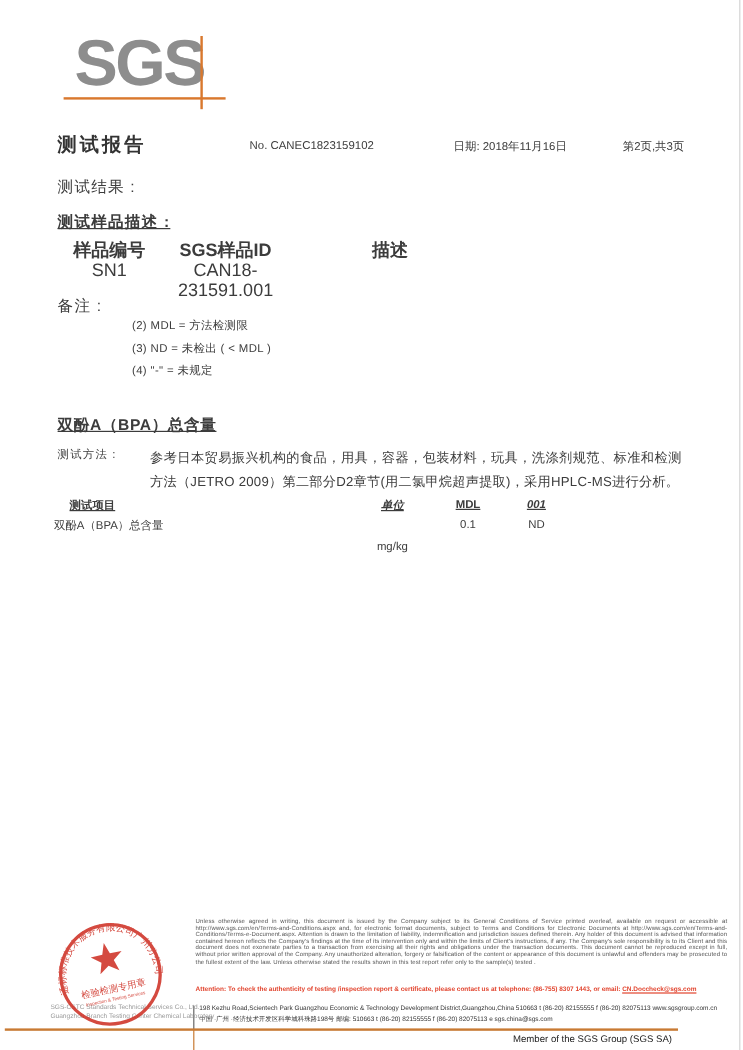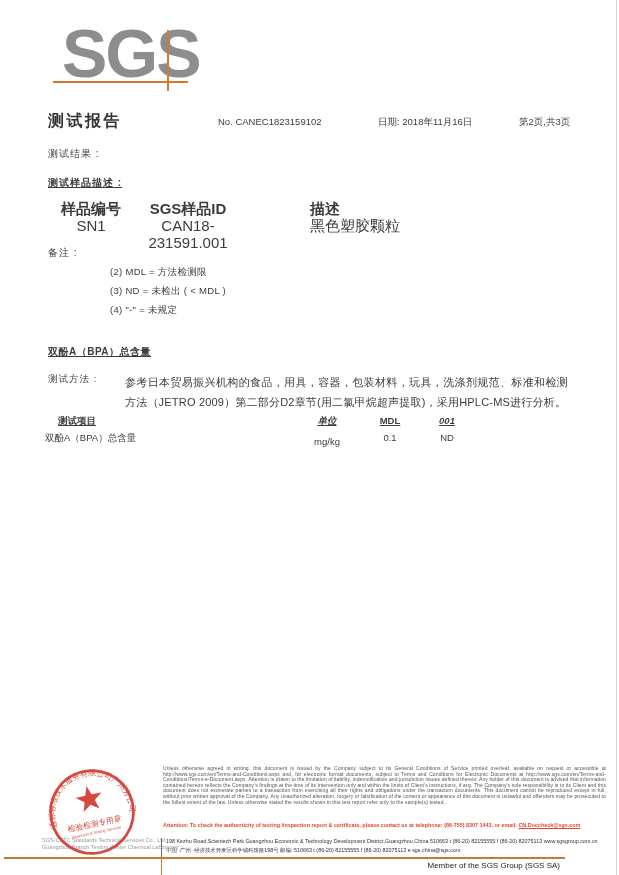--- a/index.html
+++ b/index.html
@@ -4,30 +4,30 @@
 <title>SGS Test Report</title>
 <style>
   html,body{margin:0;padding:0;background:#ffffff;}
   .page{
     position:relative;width:619px;height:875px;background:#ffffff;overflow:hidden;
     font-family:"Liberation Sans","DejaVu Sans",sans-serif;color:#3c3c3c;
   }
   .abs{position:absolute;}
 
   
-  .logo-text{font-weight:bold;font-size:68px;line-height:54px;color:#8d8d8d;letter-spacing:-2px;}
+  .logo-text{font-weight:bold;font-size:54px;line-height:54px;color:#8d8d8d;letter-spacing:-2px;}
   .crop-h{background:#d9782d;height:2px;}
   .crop-v{background:#d9782d;width:2px;}
 
   
   .doc-title{font-size:16px;font-weight:bold;color:#333;letter-spacing:2.5px;}
   .hdr-meta{font-size:9.5px;color:#3c3c3c;}
 
   
-  .label-cjk{font-size:10px;letter-spacing:1px;color:#3c3c3c;text-align:center;}
+  .label-cjk{font-size:13px;letter-spacing:1px;color:#3c3c3c;text-align:center;}
   .label-underline{font-weight:bold;text-decoration:underline;}
   .sample-grid{display:grid;grid-template-columns:62px 132px auto;column-gap:0;font-size:15px;line-height:17px;}
   .sample-grid .c1,.sample-grid .c2{text-align:center;}
   .sample-grid .c3{text-align:left;padding-left:56px;}
   .sample-grid .hd{font-weight:bold;}
   .notes-list{font-size:9.5px;line-height:19px;letter-spacing:0.3px;}
   .method-row{display:flex;align-items:flex-start;}
   .method-label{width:77px;flex:none;font-size:9.5px;letter-spacing:1px;}
   .method-text{width:443px;font-size:11px;line-height:19.5px;text-align:justify;letter-spacing:0.2px;}
 
@@ -53,35 +53,34 @@
 </head>
 <body>
 
 <div class="page">
 
   <div class="abs logo-text" style="left:62px;top:26px;">SGS</div>
   <div class="abs crop-h" style="left:53px;top:81px;width:135px;"></div>
   <div class="abs crop-v" style="left:167px;top:30px;height:61px;"></div>
 
   <div class="abs doc-title" style="left:48px;top:111px;">测试报告</div>
-  <div class="abs hdr-meta" style="left:218px;top:116px;">No. CANEC1823159102</div>
+  <div class="abs hdr-meta" style="left:208px;top:116px;">No. CANEC1823159102</div>
   <div class="abs hdr-meta" style="left:378px;top:116px;">日期: 2018年11月16日</div>
   <div class="abs hdr-meta" style="left:519px;top:116px;">第2页,共3页</div>
 
   <div class="abs label-cjk" style="left:48px;top:147px;">测试结果 :</div>
 
   <div class="abs label-cjk label-underline" style="left:48px;top:176px;">测试样品描述 :</div>
 
   <div class="abs sample-grid" style="left:60px;top:200px;width:430px;">
     <div class="c1 hd">样品编号</div>
     <div class="c2 hd">SGS样品ID</div>
     <div class="c3 hd">描述</div>
     <div class="c1">SN1</div>
     <div class="c2">CAN18-231591.001</div>
-    <div class="c3">黑色塑胶颗粒</div>
   </div>
 
   <div class="abs label-cjk" style="left:48px;top:246px;">备注 :</div>
   <div class="abs notes-list" style="left:110px;top:262px;width:420px;">
     <div>(2) MDL = 方法检测限</div>
     <div>(3) ND = 未检出 ( &lt; MDL )</div>
     <div>(4) "-" = 未规定</div>
   </div>
 
   <div class="abs label-cjk label-underline" style="left:48px;top:345px;letter-spacing:0.5px;">双酚A（BPA）总含量</div>
@@ -91,21 +90,21 @@
     <div class="method-text">参考日本贸易振兴机构的食品，用具，容器，包装材料，玩具，洗涤剂规范、标准和检测方法（JETRO 2009）第二部分D2章节(用二氯甲烷超声提取)，采用HPLC-MS进行分析。</div>
   </div>
 
   <div class="abs" style="left:0;top:415px;width:619px;height:40px;">
     <div class="abs rt-head u" style="left:58px;top:0;">测试项目</div>
     <div class="colbox rt-head u it" style="left:302px;top:0;">单位</div>
     <div class="colbox rt-head u" style="left:365px;top:0;">MDL</div>
     <div class="colbox rt-head u it" style="left:422px;top:0;">001</div>
 
     <div class="abs rt-cell" style="left:45px;top:17px;">双酚A（BPA）总含量</div>
-    <div class="colbox rt-cell" style="left:302px;top:21px;">mg/kg</div>
+    <div class="colbox rt-cell" style="left:302px;top:35px;">mg/kg</div>
     <div class="colbox rt-cell" style="left:365px;top:17px;">0.1</div>
     <div class="colbox rt-cell" style="left:422px;top:17px;">ND</div>
   </div>
 
   <div class="abs legal" style="left:163px;top:766px;width:443px;">Unless otherwise agreed in writing, this document is issued by the Company subject to its General Conditions of Service printed overleaf, available on request or accessible at http://www.sgs.com/en/Terms-and-Conditions.aspx and, for electronic format documents, subject to Terms and Conditions for Electronic Documents at http://www.sgs.com/en/Terms-and-Conditions/Terms-e-Document.aspx. Attention is drawn to the limitation of liability, indemnification and jurisdiction issues defined therein. Any holder of this document is advised that information contained hereon reflects the Company's findings at the time of its intervention only and within the limits of Client's instructions, if any. The Company's sole responsibility is to its Client and this document does not exonerate parties to a transaction from exercising all their rights and obligations under the transaction documents. This document cannot be reproduced except in full, without prior written approval of the Company. Any unauthorized alteration, forgery or falsification of the content or appearance of this document is unlawful and offenders may be prosecuted to the fullest extent of the law. Unless otherwise stated the results shown in this test report refer only to the sample(s) tested .</div>
 
   <div class="abs attention" style="left:163px;top:822px;width:443px;">
     <span>Attention: To check the authenticity of testing /inspection report &amp; certificate, please contact us at telephone: (86-755) 8307 1443, or email: </span><span class="u">CN.Doccheck@sgs.com</span>
   </div>
 

